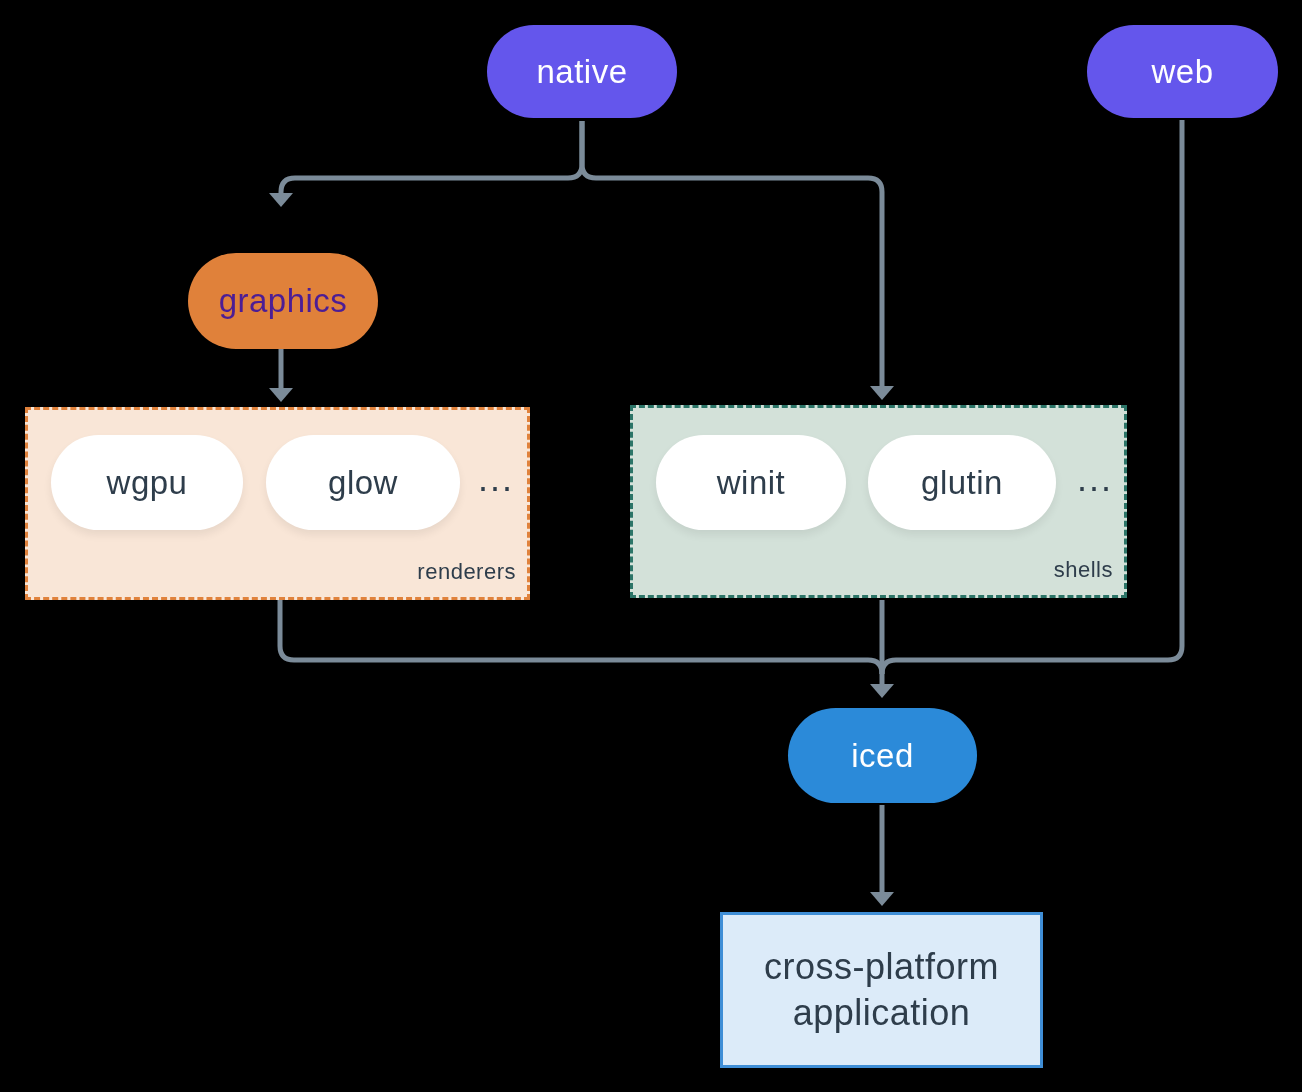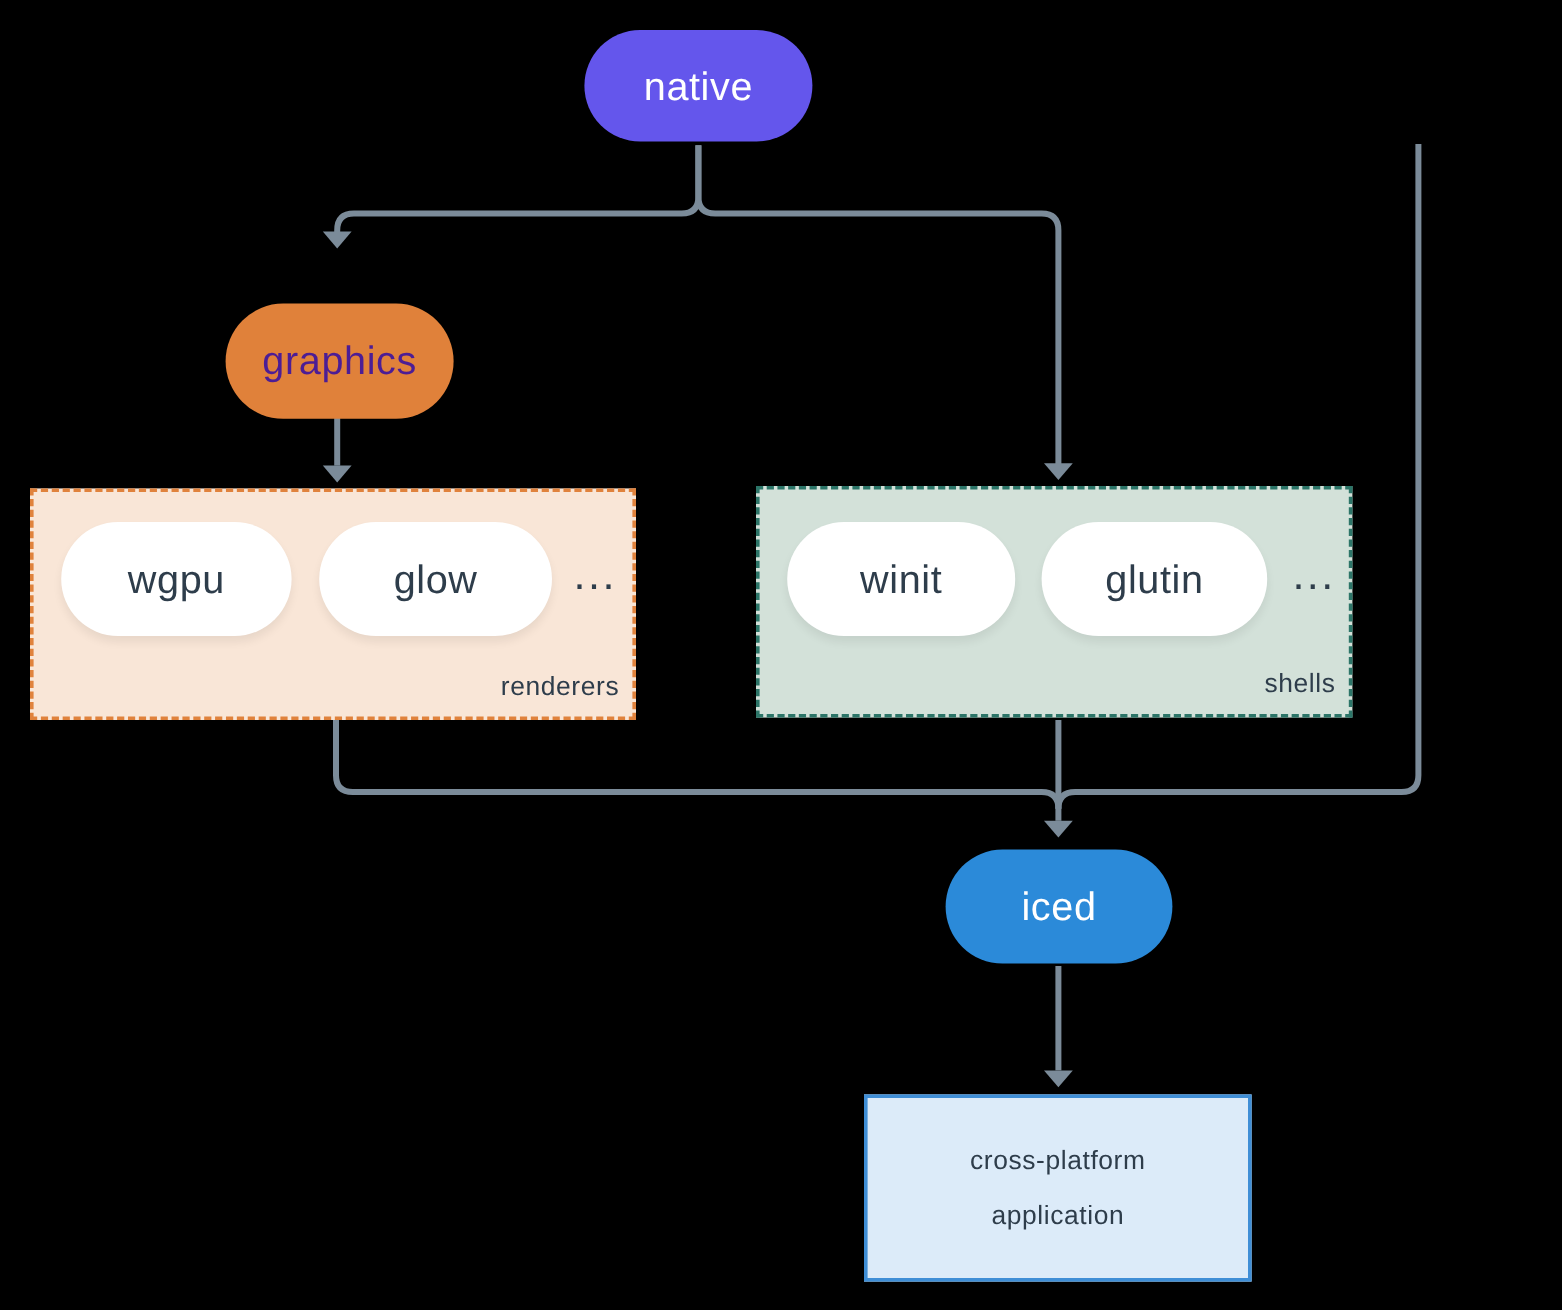--- a/index.html
+++ b/index.html
@@ -78,21 +78,21 @@
   }
   .appbox {
     position: absolute;
     box-sizing: border-box;
     background: #dcebf9;
     border: 3px solid #3f8ed6;
     display: flex;
     flex-direction: column;
     align-items: center;
     justify-content: center;
-    font-size: 22px;
+    font-size: 36px;
     line-height: 46px;
     color: #2e3d4b;
     letter-spacing: 0.5px;
     text-align: center;
   }
 </style>
 </head>
 <body>
 
 <div class="stage">
@@ -114,20 +114,21 @@
 
     <path class="line" d="M882 600 L882 684"></path>
     <polygon class="head" points="870,684 894,684 882,698"></polygon>
 
     <path class="line" d="M882 805 L882 892"></path>
     <polygon class="head" points="870,892 894,892 882,906"></polygon>
   </svg>
 
   <div class="pill purple" style="left:487px; top:25px; width:190px; height:93px;">native</div>
 
+  <div class="pill purple" style="left:1087px; top:25px; width:191px; height:93px;">web</div>
 
   <div class="pill orange" style="left:188px; top:215px; width:190px; height:96px;">graphics</div>
 
   <div class="group renderers" style="left:25px; top:407px; width:505px; height:193px;">
     <div class="pill white" style="left:23px; top:25px; width:192px; height:95px;">wgpu</div>
     <div class="pill white" style="left:238px; top:25px; width:194px; height:95px;">glow</div>
     <div class="ellipsis" style="left:450px; top:48px;">...</div>
     <div class="group-label">renderers</div>
   </div>
 

